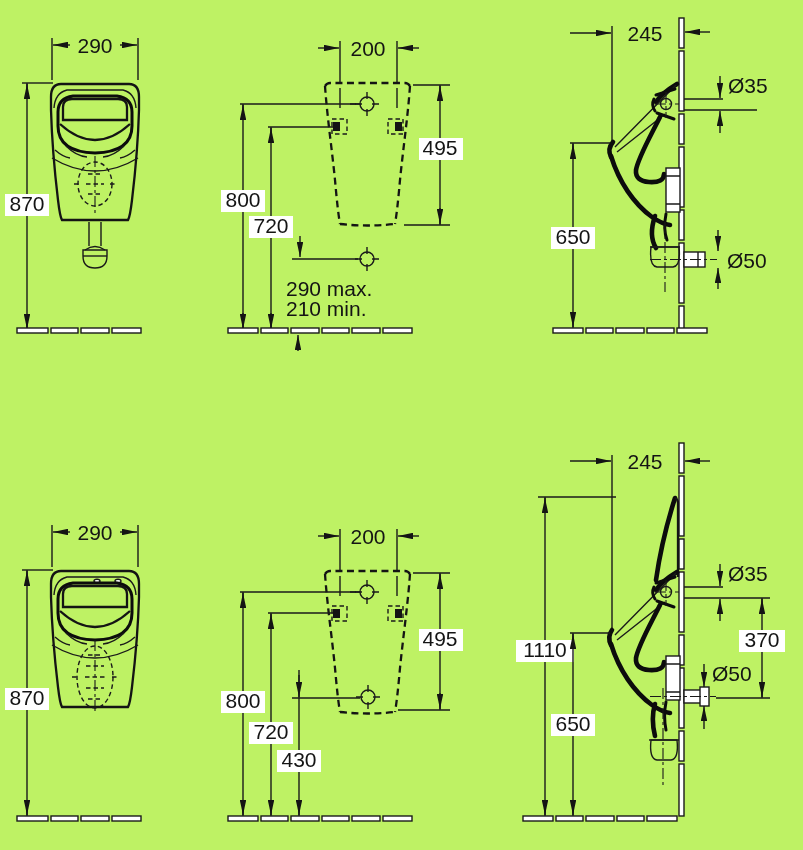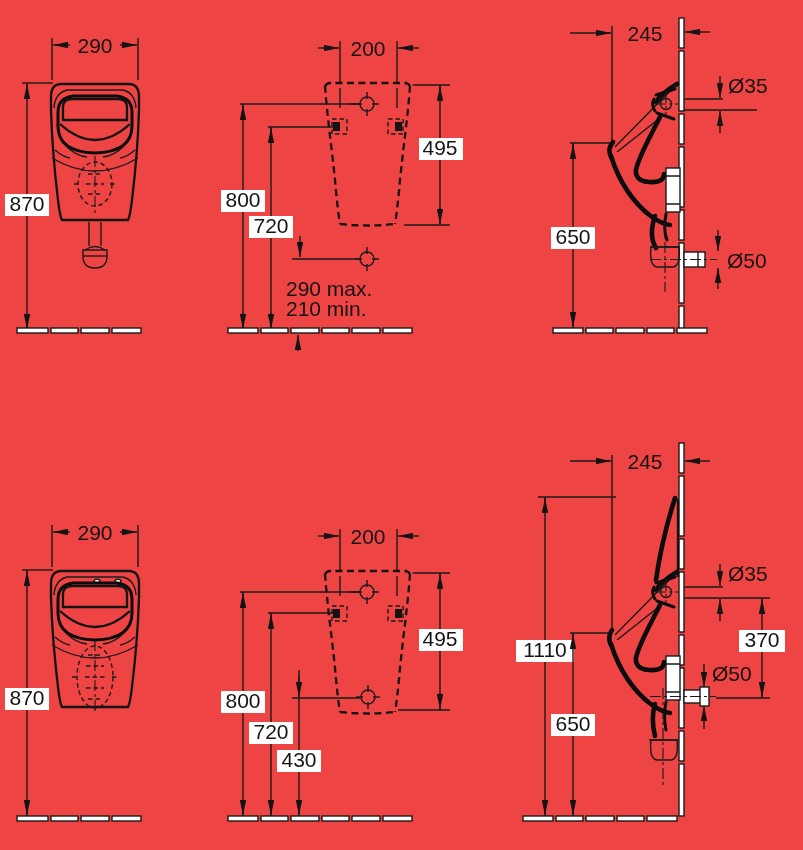--- a/index.html
+++ b/index.html
@@ -1,16 +1,16 @@
 <!DOCTYPE html>
 <html><head>
 <meta charset="utf-8">
 <style>
   html,body{margin:0;padding:0;background:#fff;}
-  .page{width:803px;height:850px;background:#ef4444;position:relative;overflow:hidden;}
+  .page{width:803px;height:850px;background:#bef264;position:relative;overflow:hidden;}
   svg text{font:21px "Liberation Sans", sans-serif;fill:#141414;}
   .mid{text-anchor:middle;}
   .thin{stroke:#1a1a1a;stroke-width:1.4;fill:none;}
   .med{stroke:#141414;stroke-width:2.3;fill:none;}
   .bold{stroke:#0c0c0c;stroke-width:4.6;fill:none;stroke-linecap:round;}
   .b3{stroke:#0c0c0c;stroke-width:3;fill:none;stroke-linecap:round;}
   .dim{stroke:#1a1a1a;stroke-width:1.4;fill:none;}
   .arr{marker-end:url(#arrh);}
   .dash{stroke-dasharray:7 4.5;}
   .dashS{stroke-dasharray:4.5 3;}

